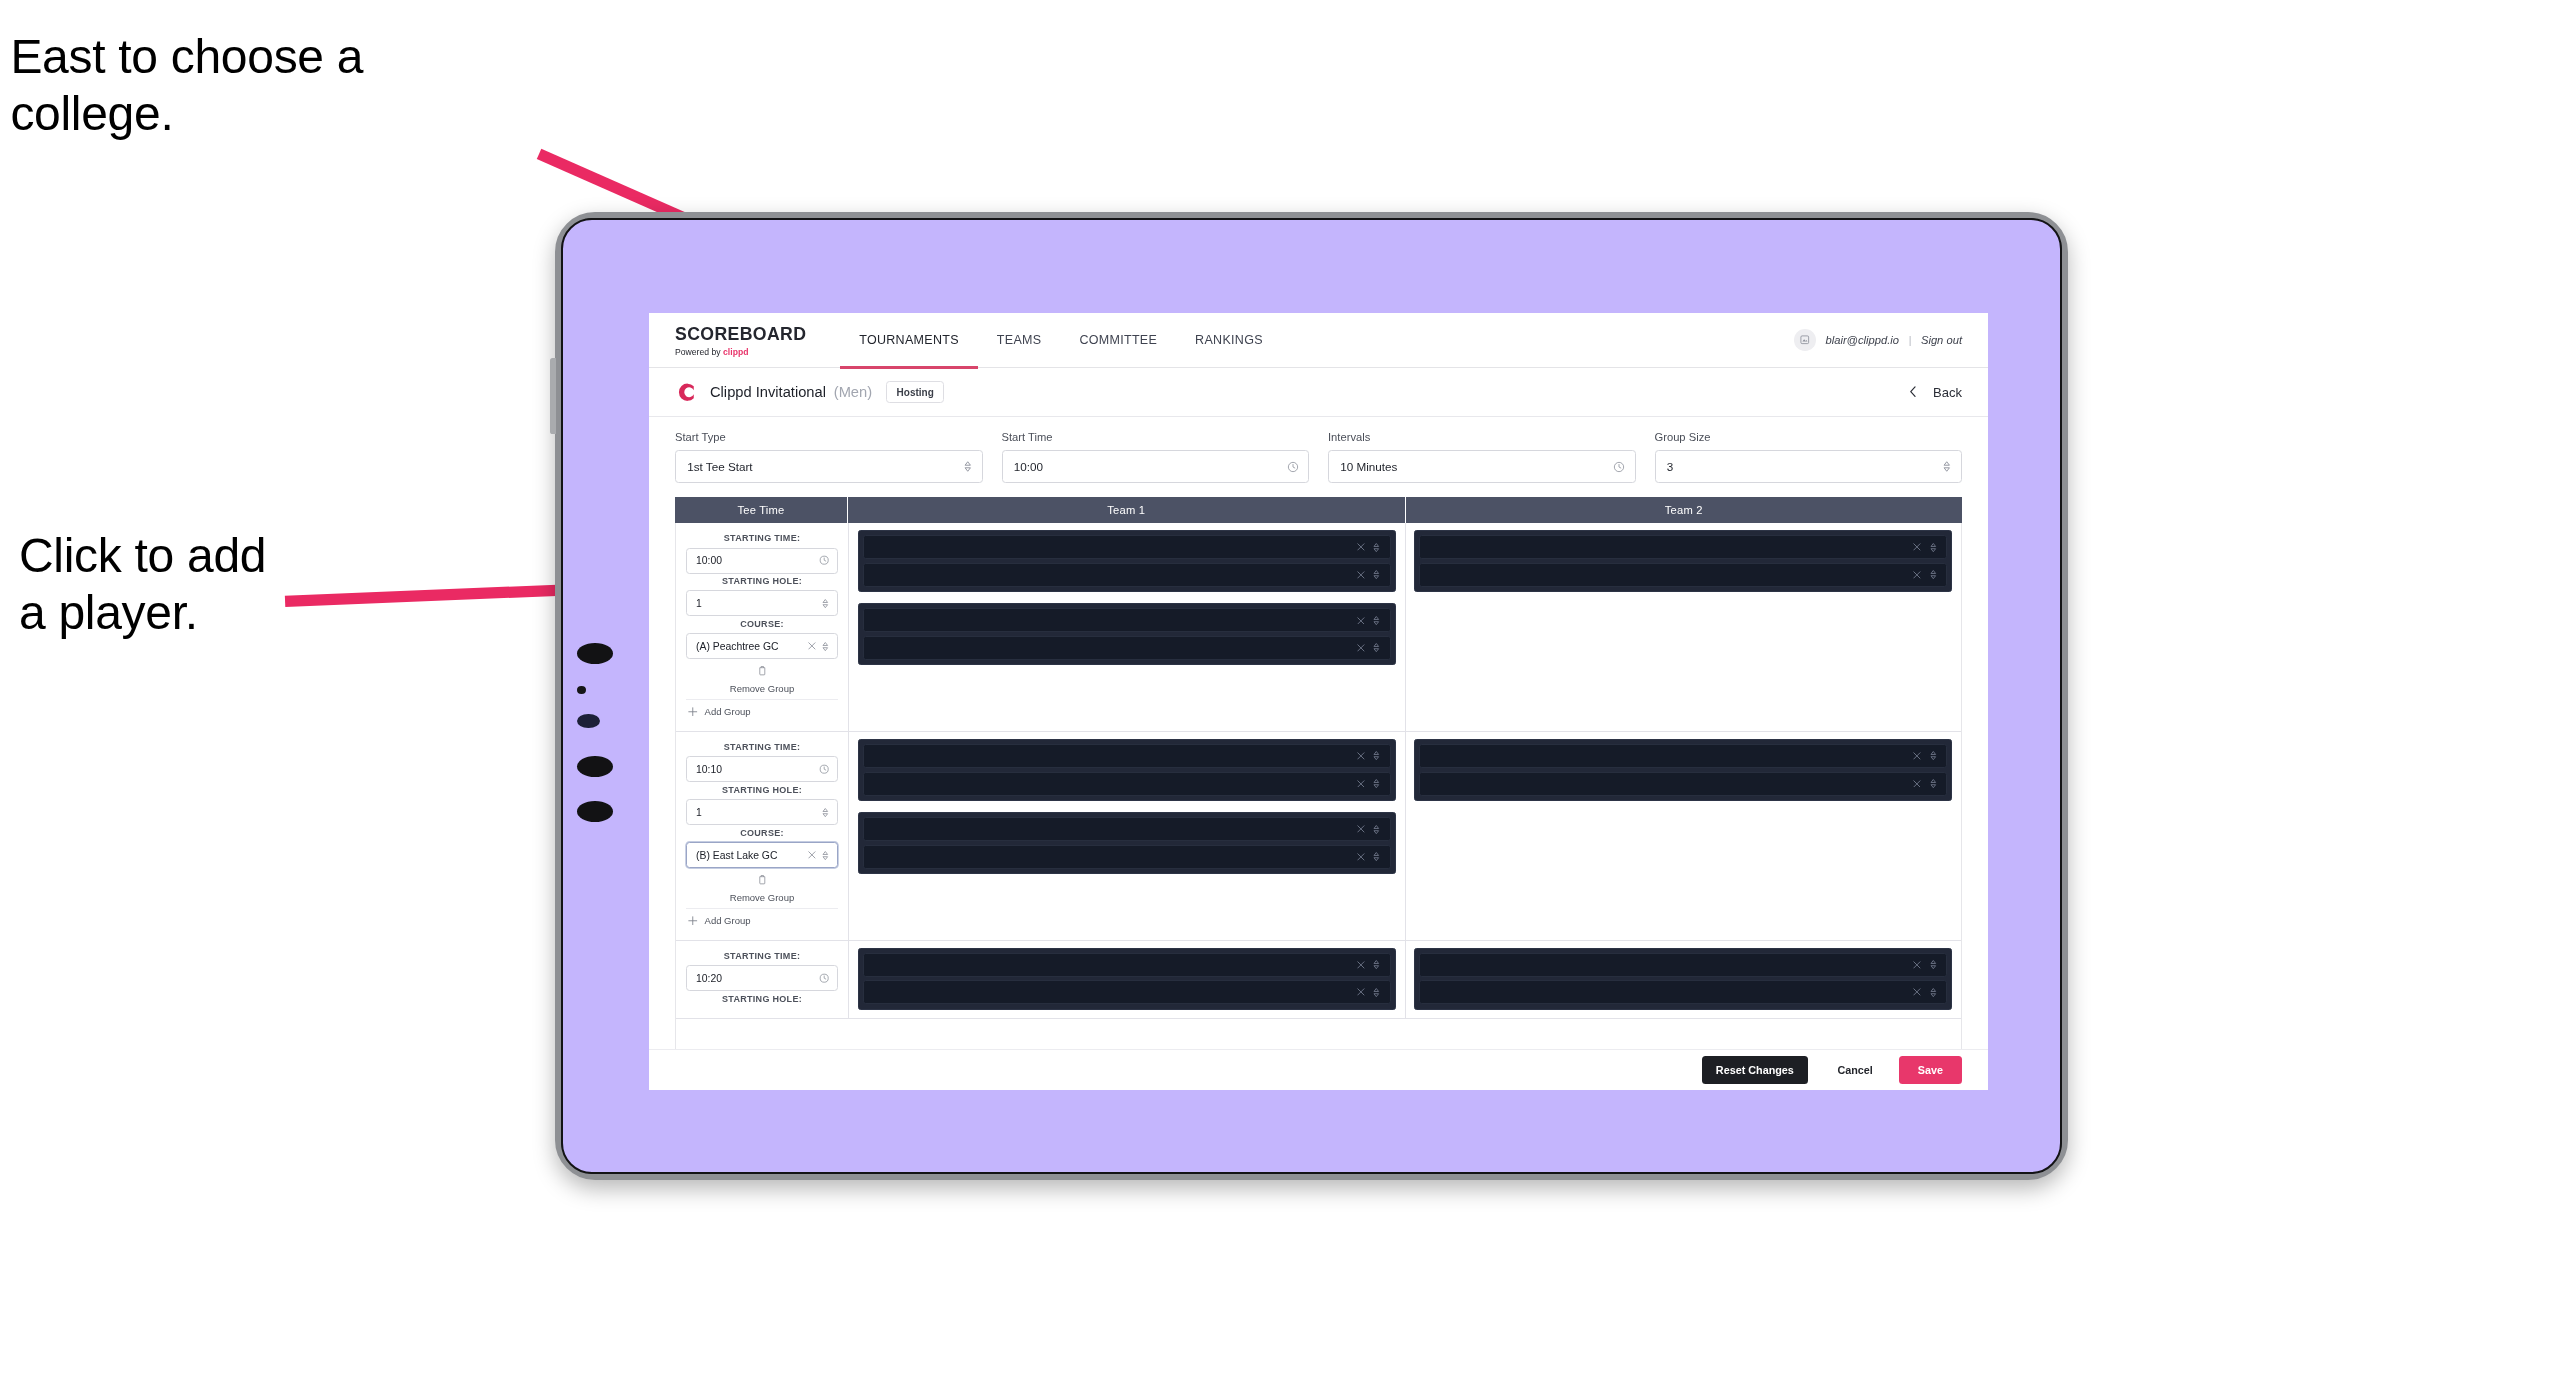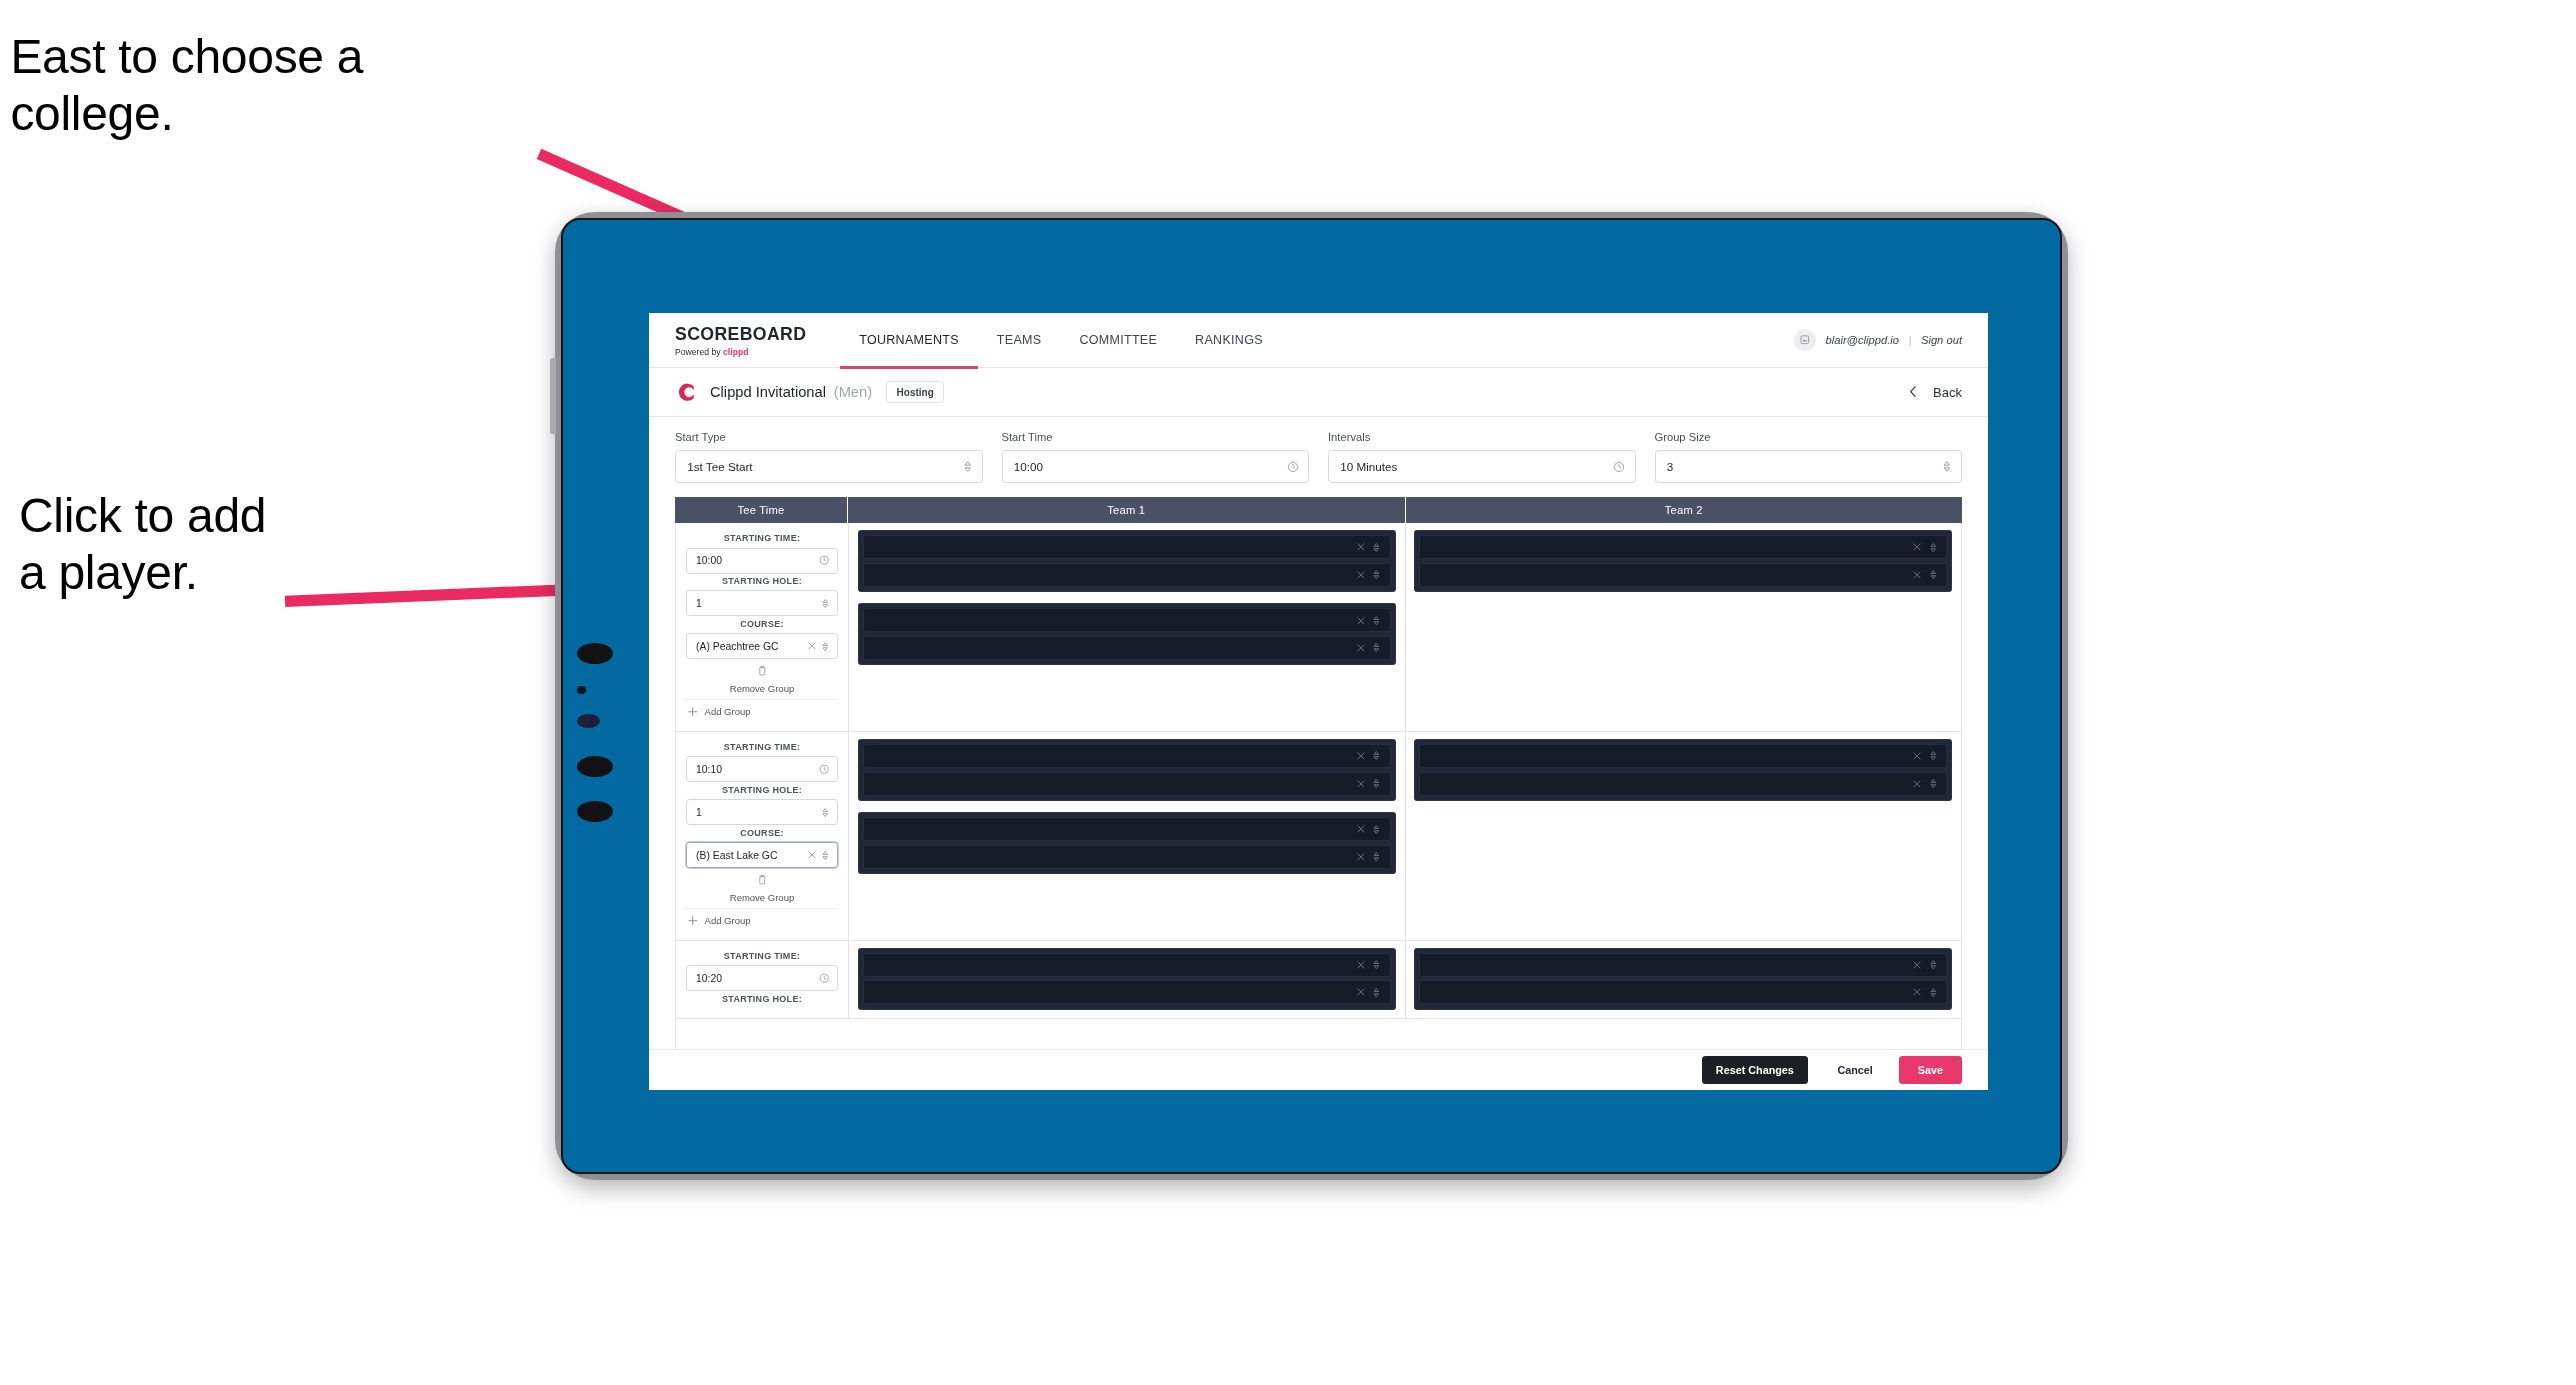--- a/index.html
+++ b/index.html
@@ -15,37 +15,37 @@
   .anno {
     position: absolute;
     font-family: "Liberation Sans", sans-serif;
     font-size: 48px;
     line-height: 1.18;
     color: #000000;
     white-space: pre-line;
     letter-spacing: -0.3px;
   }
   #anno-college { left: 10.4px; top: 29px; }
-  #anno-player  { left: 19px; top: 488px; }
+  #anno-player  { left: 19px; top: 528px; }
   .anno-svg { position: absolute; left: 0; top: 0; width: 2576px; height: 1386px; pointer-events: none; }
 
   
   #tablet {
     position: absolute;
     left: 555px; top: 212px;
     width: 1513px; height: 968px;
     background: #0b0b0c;
     border-radius: 40px;
     border: 6px solid #8e9094;
     box-shadow: 0 8.6px 22.5px rgba(0,0,0,0.28);
   }
   #tablet-inner {
     position: absolute; inset: 0;
-    border-radius: 19px;
-    background: #0369a1;
+    border-radius: 31px;
+    background: #c4b5fd;
     border: 2.6px solid #131315;
     overflow: hidden;
   }
   .vol-btn {
     position: absolute;
     left: -11.2px; width: 6px;
     background: #a9abae;
     border-radius: 2.6px 0 0 2.6px;
   }
   #vol-1 { top: 140px; height: 76px; }

